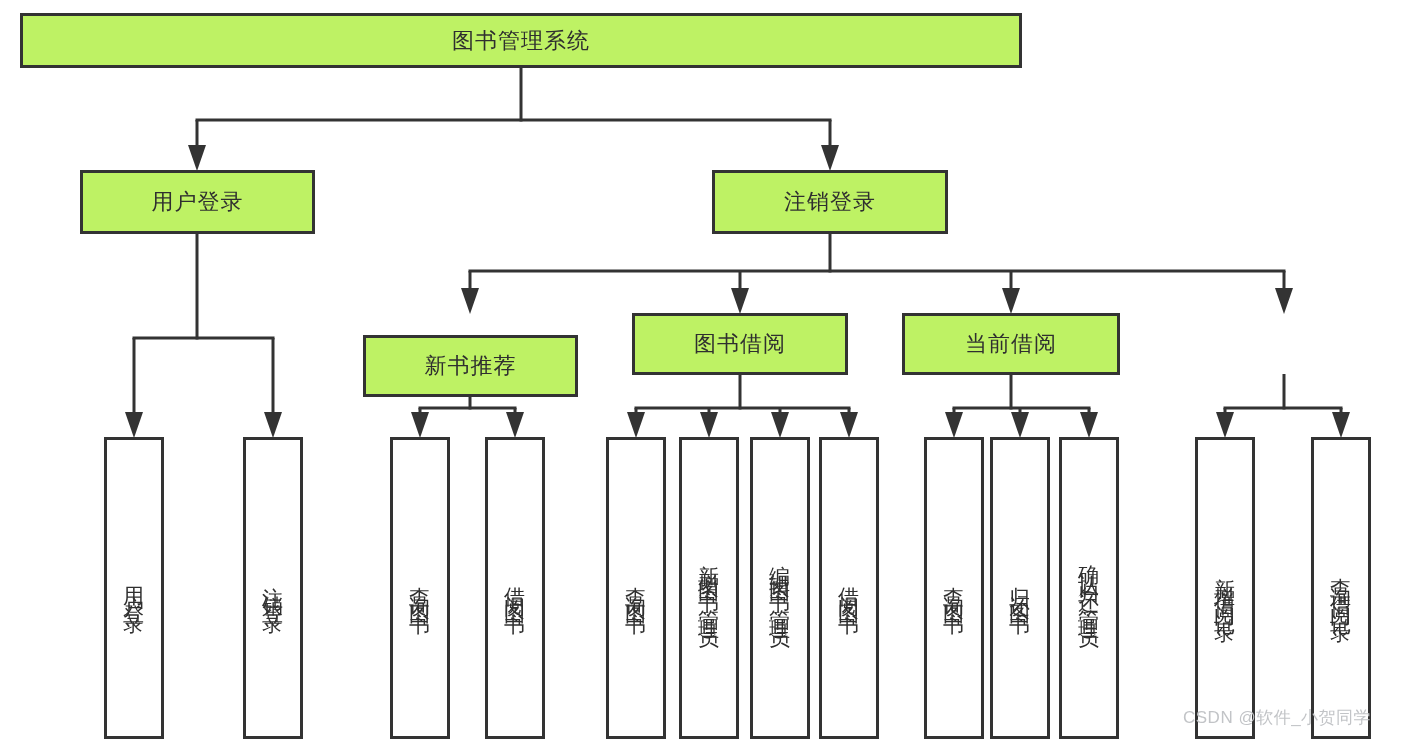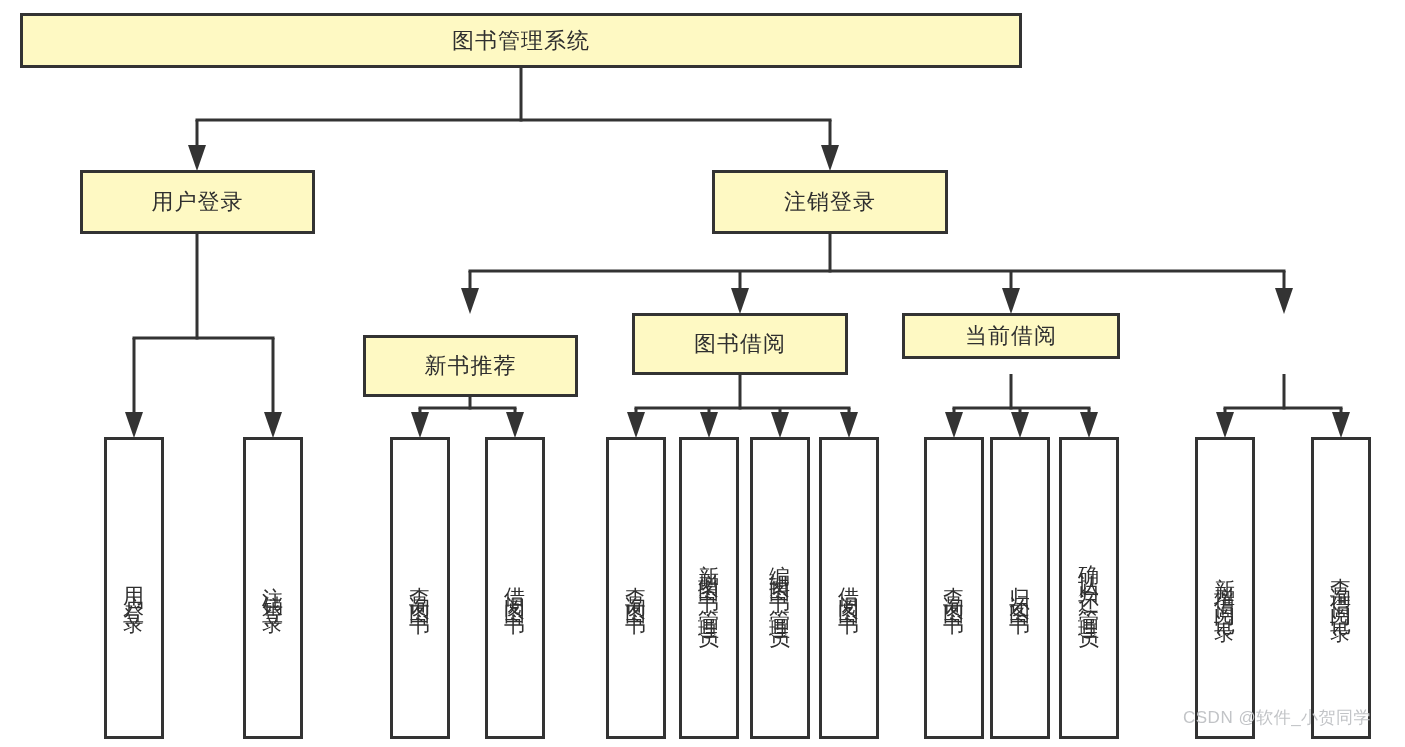--- a/index.html
+++ b/index.html
@@ -2,21 +2,21 @@
 <html><head>
 <meta charset="utf-8">
 <style>
   html,body{margin:0;padding:0;background:#ffffff;}
   #canvas{
     position:relative;width:1405px;height:747px;background:#ffffff;overflow:hidden;
     font-family:"Liberation Sans","DejaVu Sans",sans-serif;color:#2f2f2f;
   }
   #edges{position:absolute;left:0;top:0;width:1405px;height:747px;z-index:1;}
   .node{
-    position:absolute;box-sizing:border-box;background:#fef9c3;border:3px solid #333333;
+    position:absolute;box-sizing:border-box;background:#bef264;border:3px solid #333333;
     display:flex;align-items:center;justify-content:center;z-index:2;
     font-size:22px;letter-spacing:1px;white-space:nowrap;
   }
   .leaf{
     position:absolute;box-sizing:border-box;background:#ffffff;border:3px solid #333333;
     display:flex;align-items:center;justify-content:center;z-index:2;
   }
   .leaf .vtext{
     writing-mode:vertical-lr;text-orientation:mixed;
     font-size:21px;letter-spacing:9px;line-height:1;white-space:nowrap;
@@ -105,21 +105,21 @@
   <div class="node" style="left:712px;top:170px;width:236px;height:64px;">
     <span>注销登录</span>
   </div>
 
   <div class="node" style="left:363px;top:313px;width:215px;height:62px;margin-top:22px;">
     <span>新书推荐</span>
   </div>
   <div class="node" style="left:632px;top:313px;width:216px;height:62px;text-align:center;">
     <span>图书借阅</span>
   </div>
-  <div class="node" style="left:902px;top:313px;width:218px;height:46px;">
+  <div class="node" style="left:902px;top:313px;width:218px;height:62px;">
     <span>当前借阅</span>
   </div>
 
   <div class="leaf" style="left:104px;top:437px;width:60px;height:302px;">
     <span class="vtext">用户登录</span>
   </div>
   <div class="leaf" style="left:243px;top:437px;width:60px;height:302px;">
     <span class="vtext">注销登录</span>
   </div>
 

